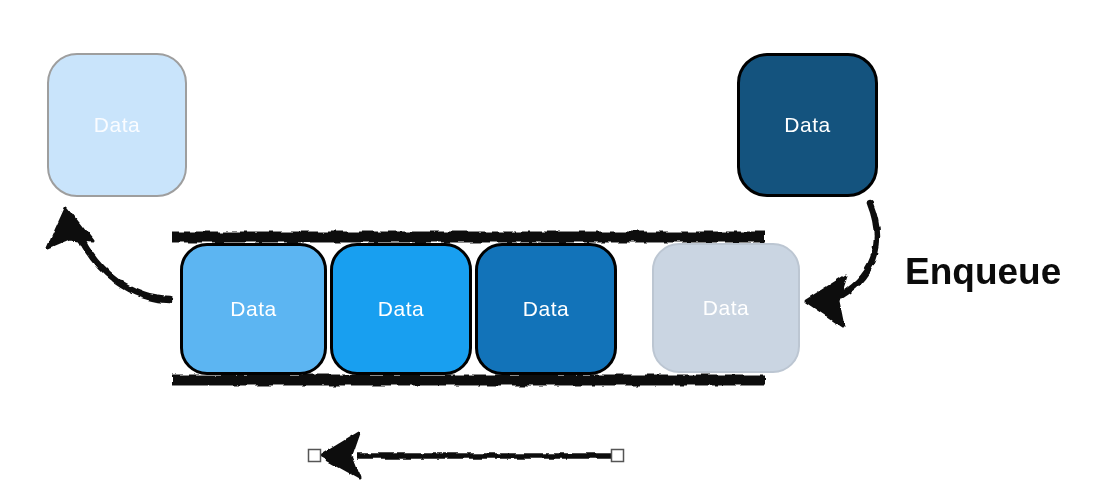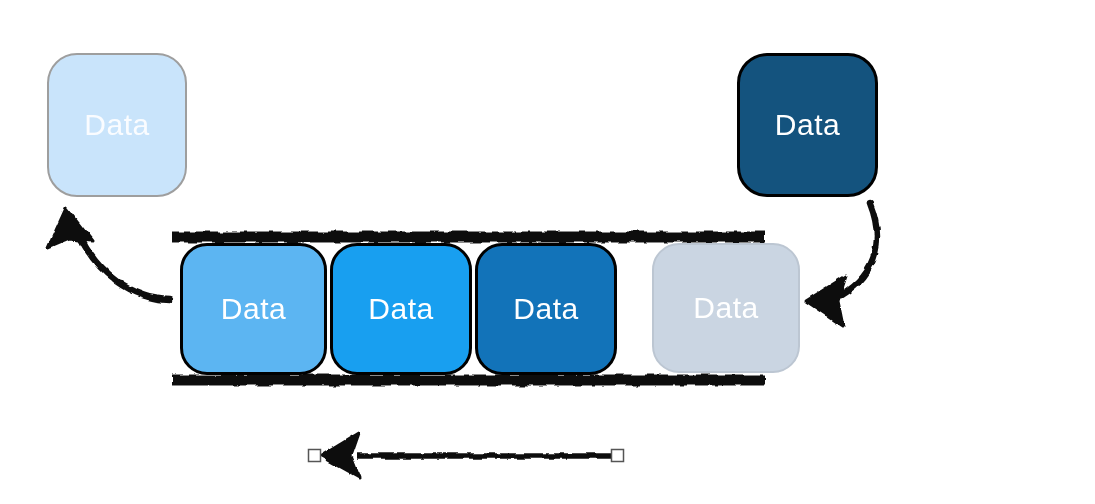--- a/index.html
+++ b/index.html
@@ -16,21 +16,21 @@
     overflow: hidden;
   }
   
   .data-box {
     position: absolute;
     box-sizing: border-box;
     display: flex;
     align-items: center;
     justify-content: center;
     border-style: solid;
-    font-size: 30px;
+    font-size: 21px;
     font-weight: 400;
     letter-spacing: 0.5px;
     user-select: none;
   }
   .box-dequeue-item {
     left: 47px; top: 53px; width: 140px; height: 144px;
     border-width: 2.5px;
     border-radius: 30px;
   }
   .box-enqueue-item {
@@ -115,20 +115,21 @@
 
   <div class="data-box box-dequeue-item" style="background-color: rgb(201, 228, 251); border-color: rgb(158, 158, 158); color: rgb(250, 252, 255);">
     <span>Data</span>
   </div>
 
 
   <div class="data-box box-enqueue-item" style="background-color: rgb(20, 83, 126); border-color: rgb(0, 0, 0); color: rgb(255, 255, 255);">
     <span>Data</span>
   </div>
 
+  <div class="op-label label-enqueue">Enqueue</div>
 
   <div class="data-box q-box q-box-1" style="background-color: rgb(92, 181, 242); border-color: rgb(0, 0, 0); color: rgb(255, 255, 255);">
     <span>Data</span>
   </div>
 
   <div class="data-box q-box q-box-2" style="background-color: rgb(24, 159, 240); border-color: rgb(0, 0, 0); color: rgb(255, 255, 255);">
     <span>Data</span>
   </div>
 
   <div class="data-box q-box q-box-3" style="background-color: rgb(18, 115, 185); border-color: rgb(0, 0, 0); color: rgb(255, 255, 255);">

